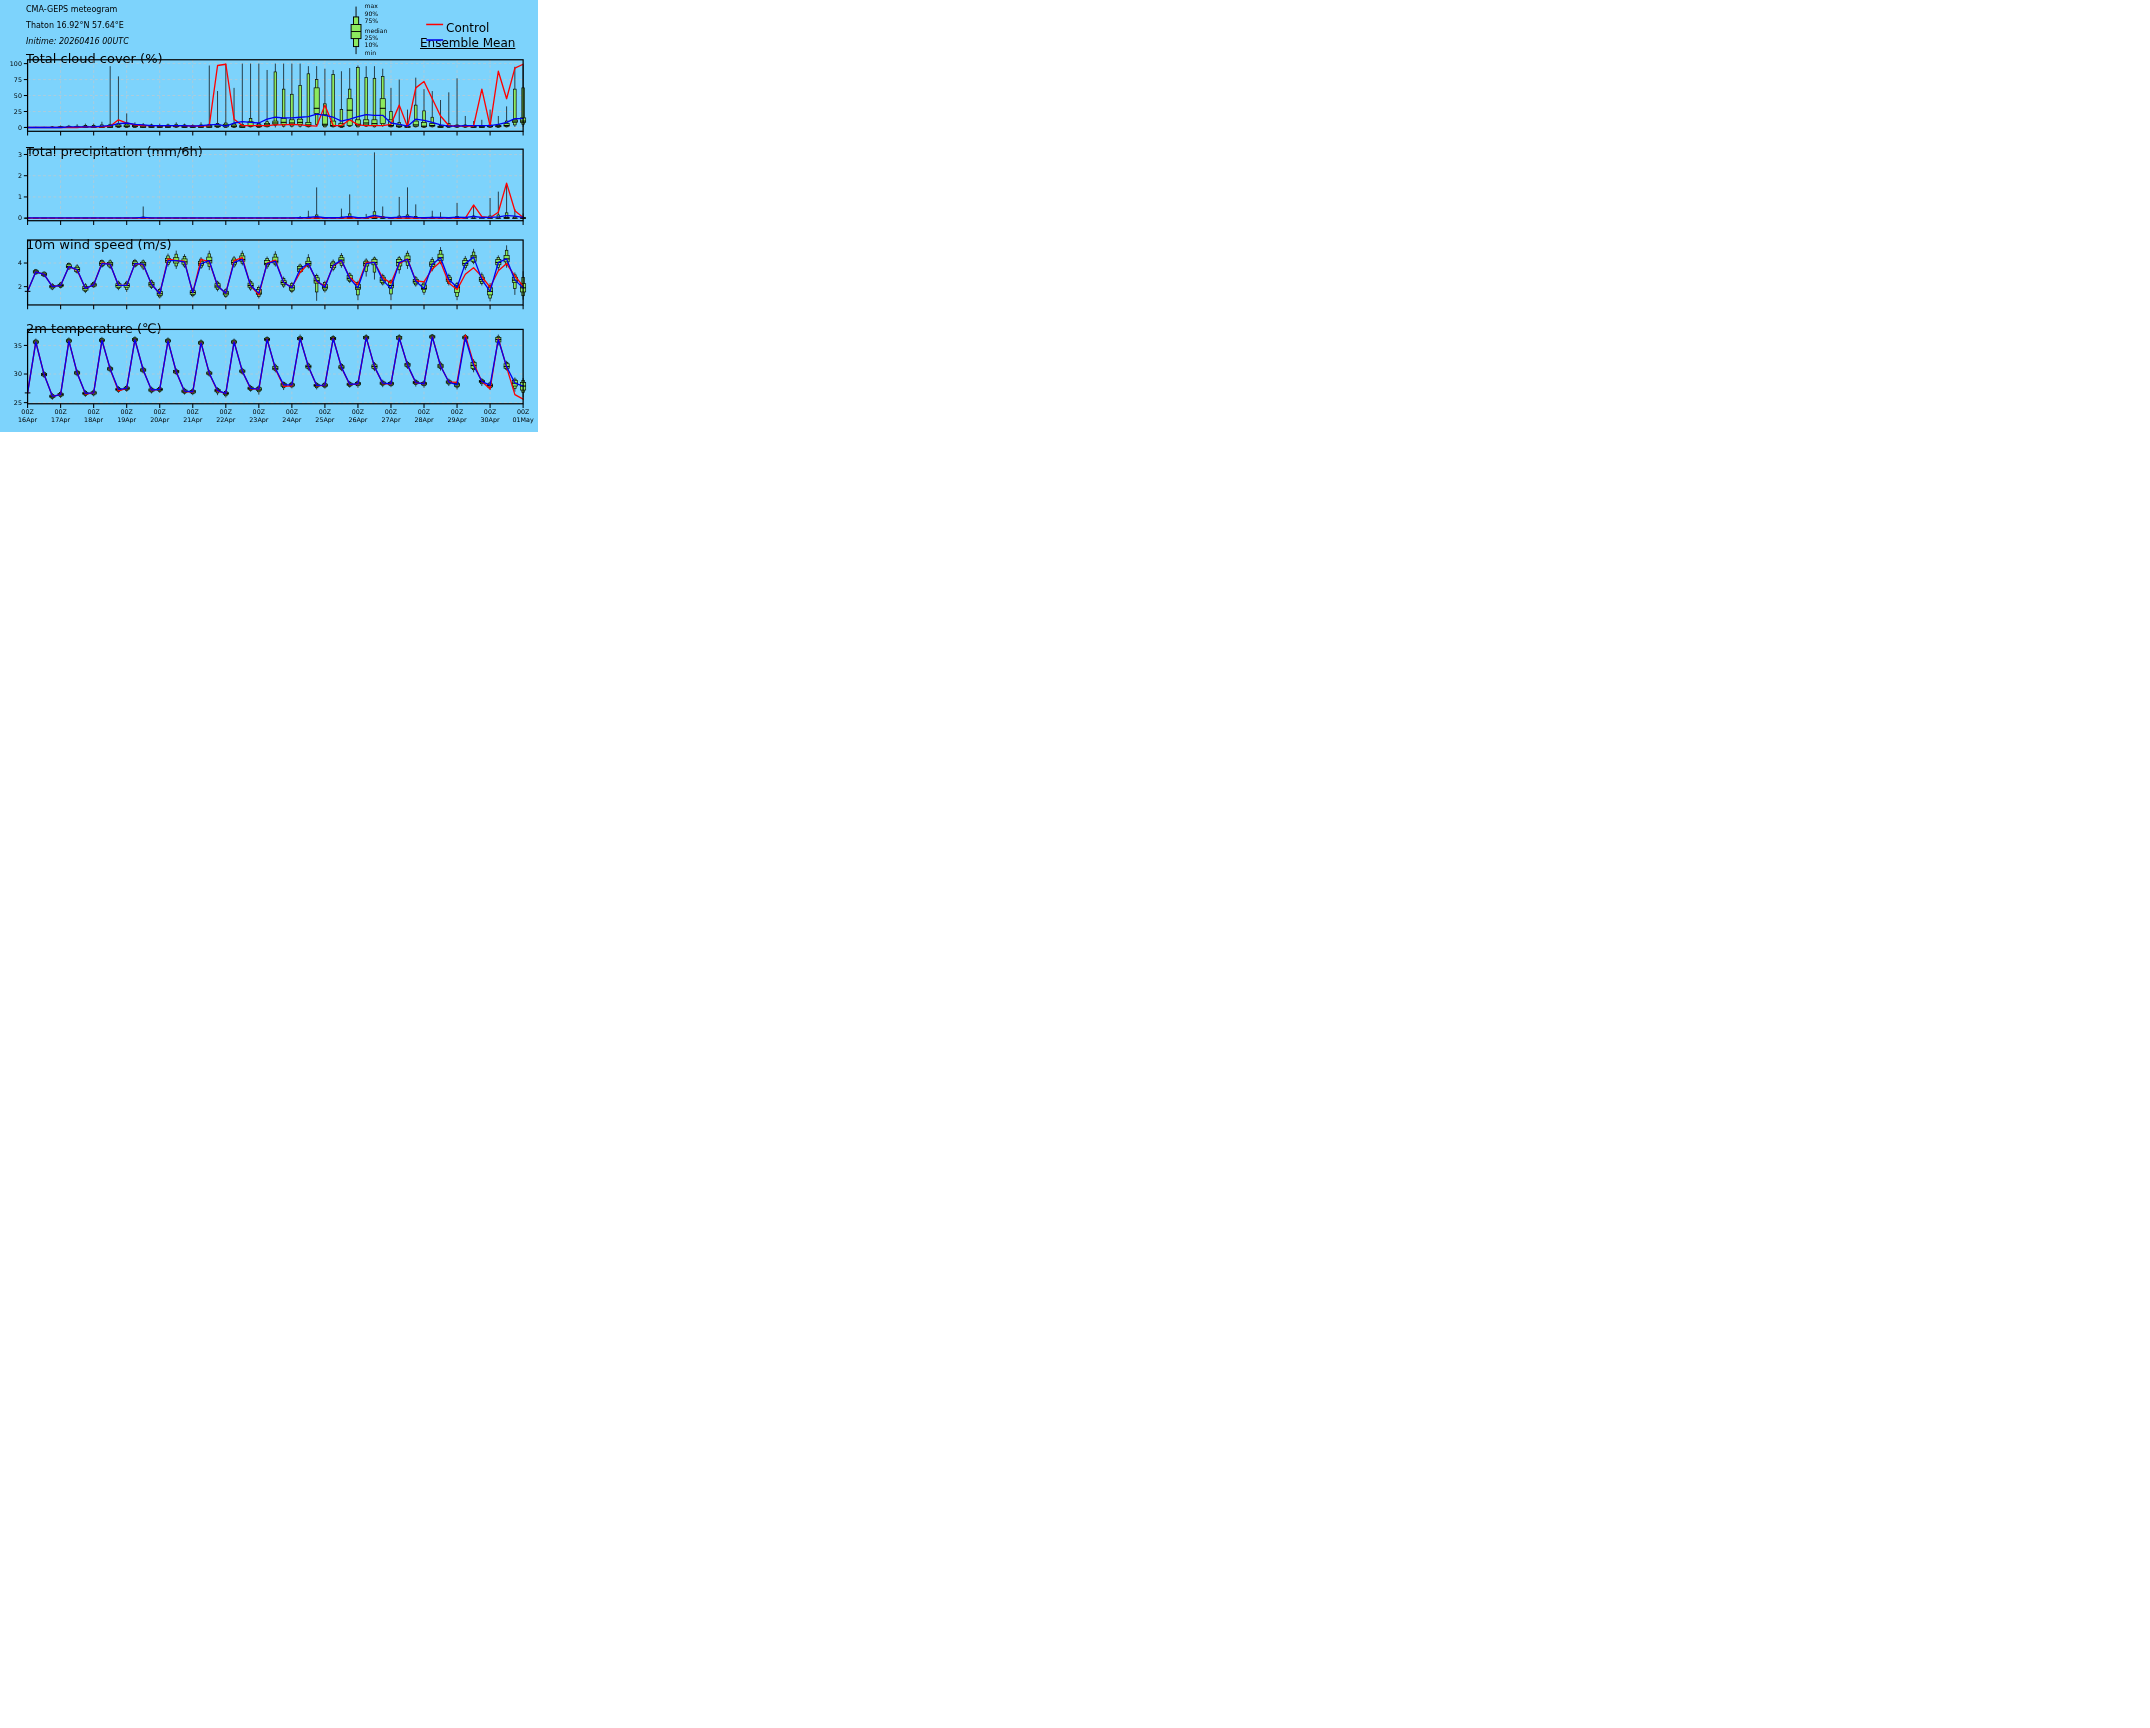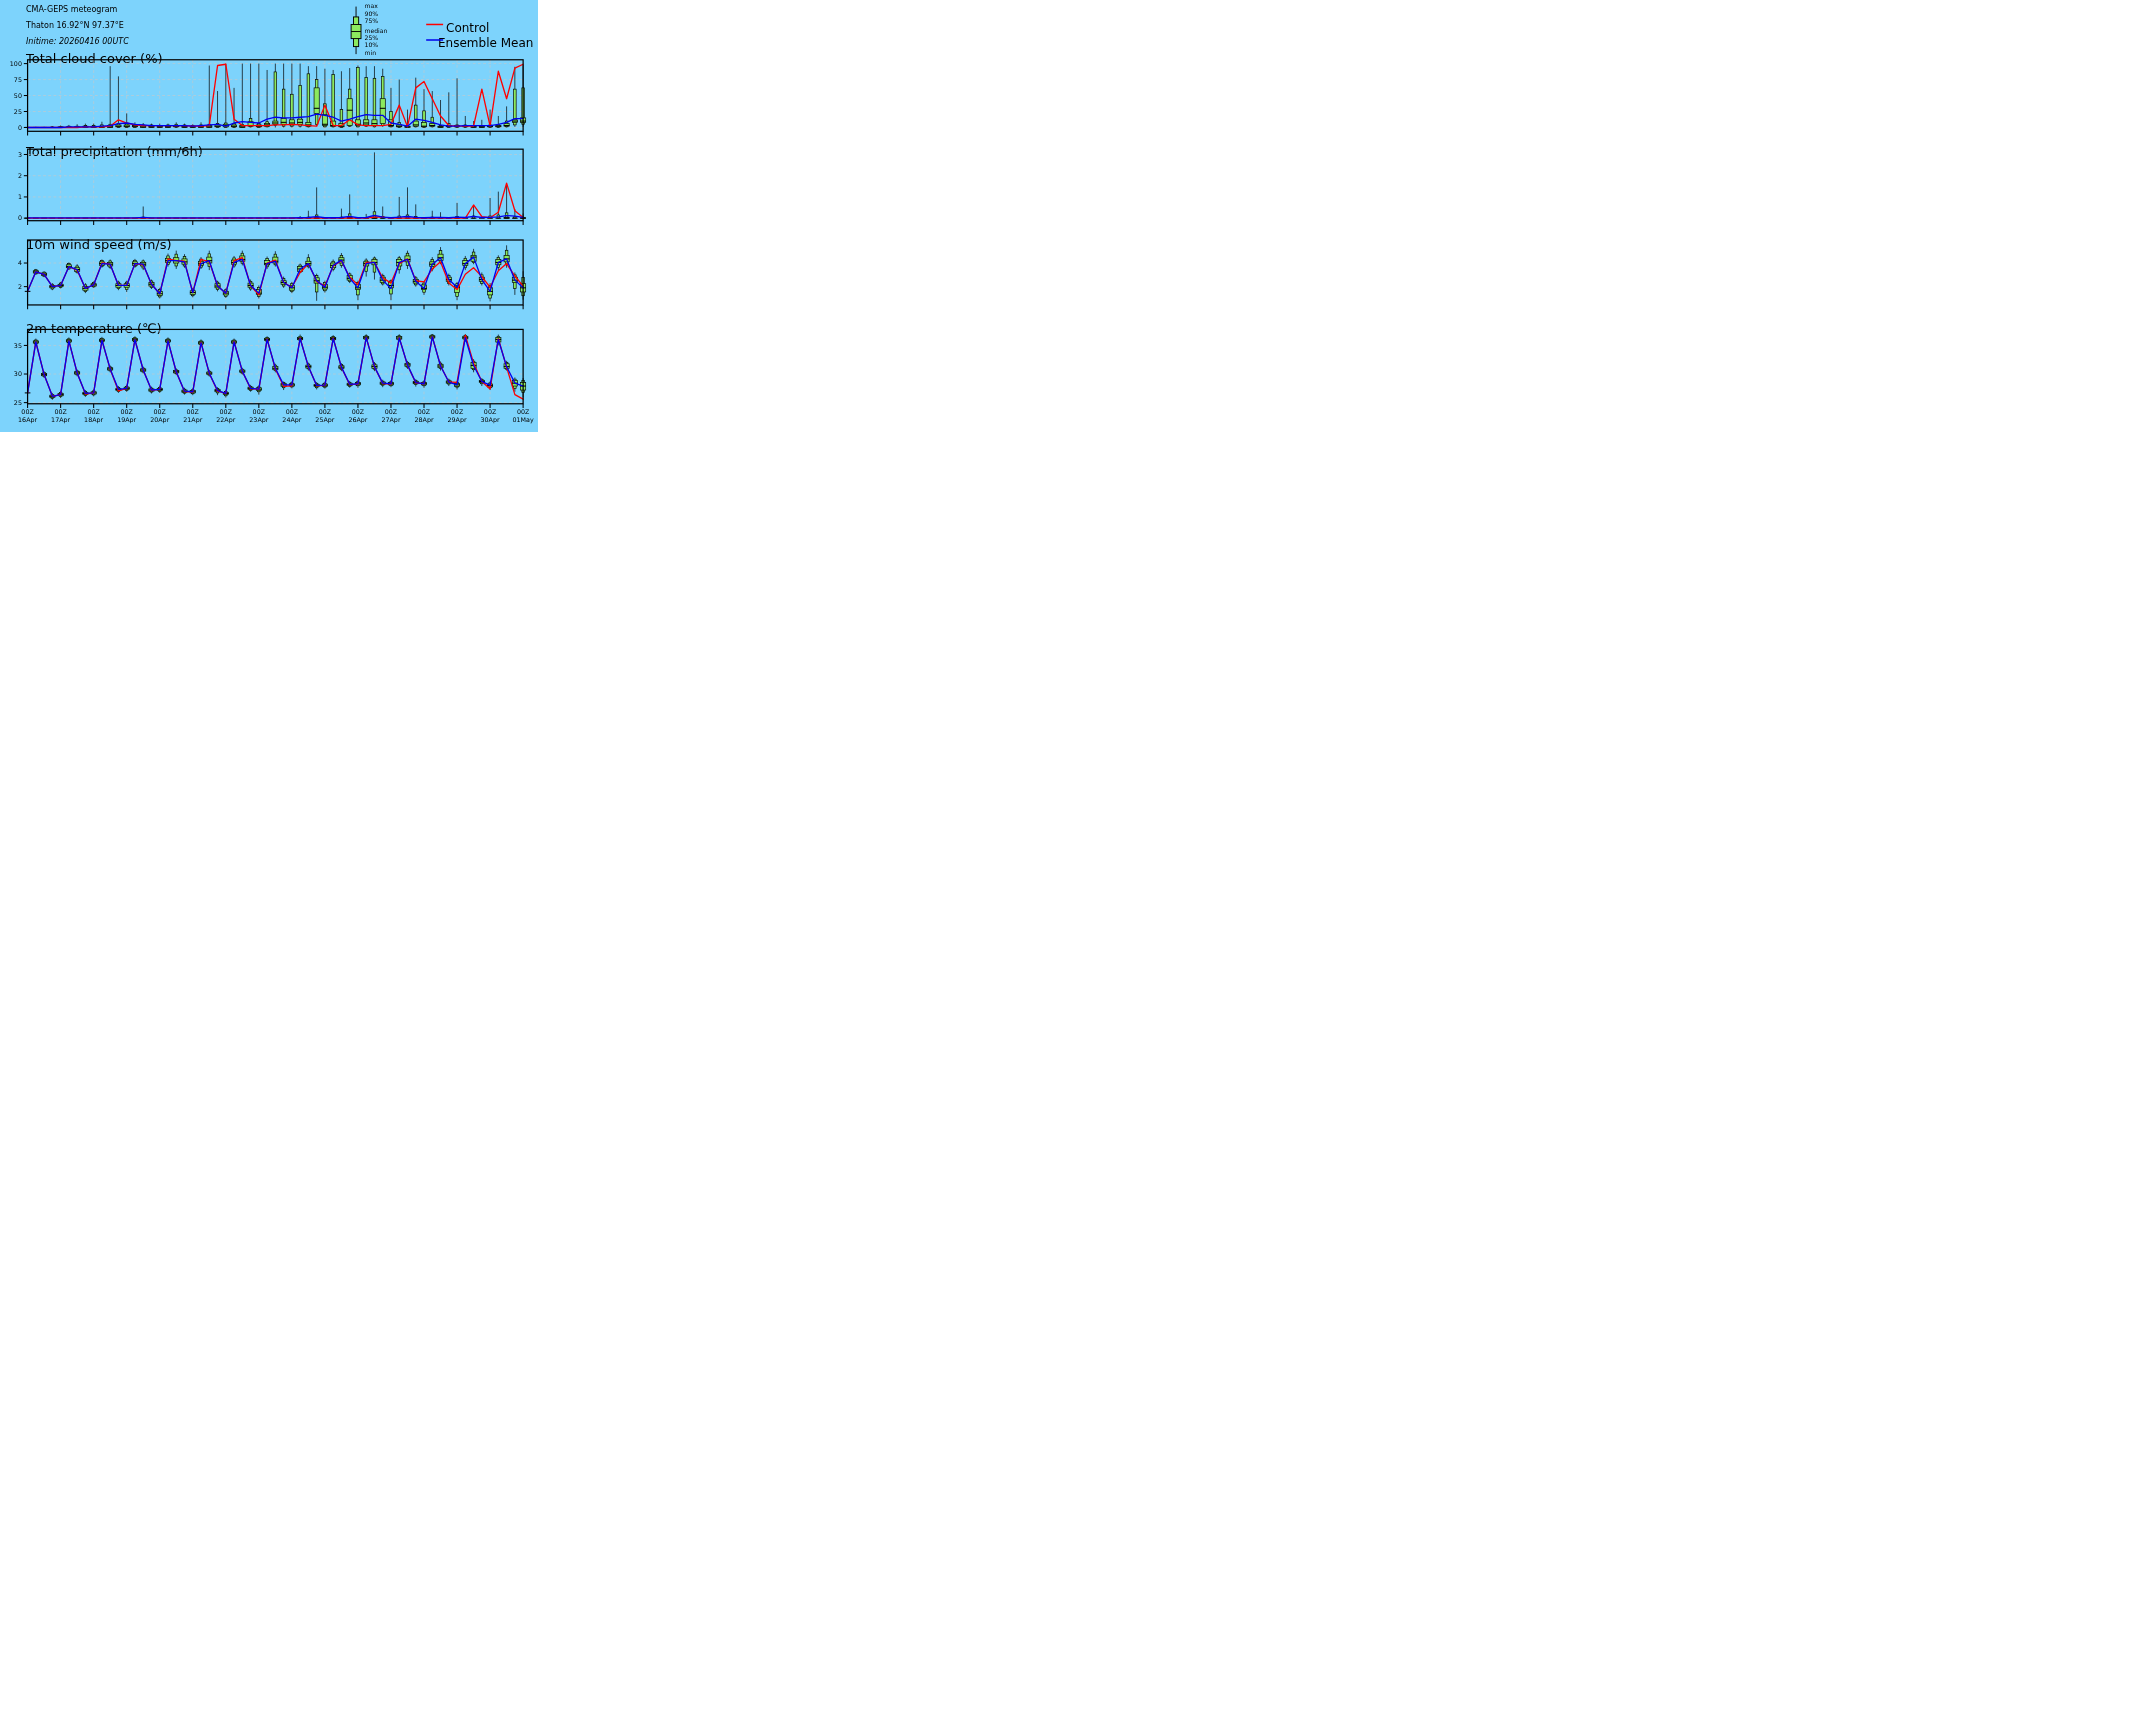--- a/index.html
+++ b/index.html
@@ -9,25 +9,25 @@
   .ptitle{position:absolute;left:26px;font-size:13px;color:#000;white-space:nowrap;}
   #chart{position:absolute;left:0;top:0;}
   .legend-label{font-size:13px;fill:#000;}
   .legend-line-label{position:absolute;font-size:12px;color:#000;}
 </style>
 </head>
 <body>
 
 <div id="fig">
   <div class="hline" style="top:4.7px;">CMA-GEPS meteogram</div>
-  <div class="hline" style="top:21px;">Thaton 16.92°N 97.37°E</div>
+  <div class="hline" style="top:21px;">Thaton 16.92°N 57.64°E</div>
   <div class="hline" style="top:37px;font-style:italic;">Initime: 20260416 00UTC</div>
 
   <span class="legend-line-label" style="left:446px;top:21px;">Control</span>
-  <span class="legend-line-label" style="left:438px;top:36px;">Ensemble Mean</span>
+  <span class="legend-line-label" style="left:420px;top:36px;text-decoration:underline;">Ensemble Mean</span>
 
   <div class="ptitle" style="top:51px;">Total cloud cover (%)</div>
   <div class="ptitle" style="top:144px;text-align:right;">Total precipitation (mm/6h)</div>
   <div class="ptitle" style="top:231px;margin-top:6px;">10m wind speed (m/s)</div>
   <div class="ptitle" style="top:321px;">2m temperature (℃)</div>
 
   <svg id="chart" width="538" height="432" viewBox="0 0 1142 918">
       <line x1="58" x2="1111" y1="270.85714285714283" y2="270.85714285714283" stroke="#c9c9c9" stroke-width="1.3" stroke-dasharray="6,5"></line>
       <line x1="58" x2="1111" y1="236.92857142857142" y2="236.92857142857142" stroke="#c9c9c9" stroke-width="1.3" stroke-dasharray="6,5"></line>
       <line x1="58" x2="1111" y1="203" y2="203" stroke="#c9c9c9" stroke-width="1.3" stroke-dasharray="6,5"></line>

